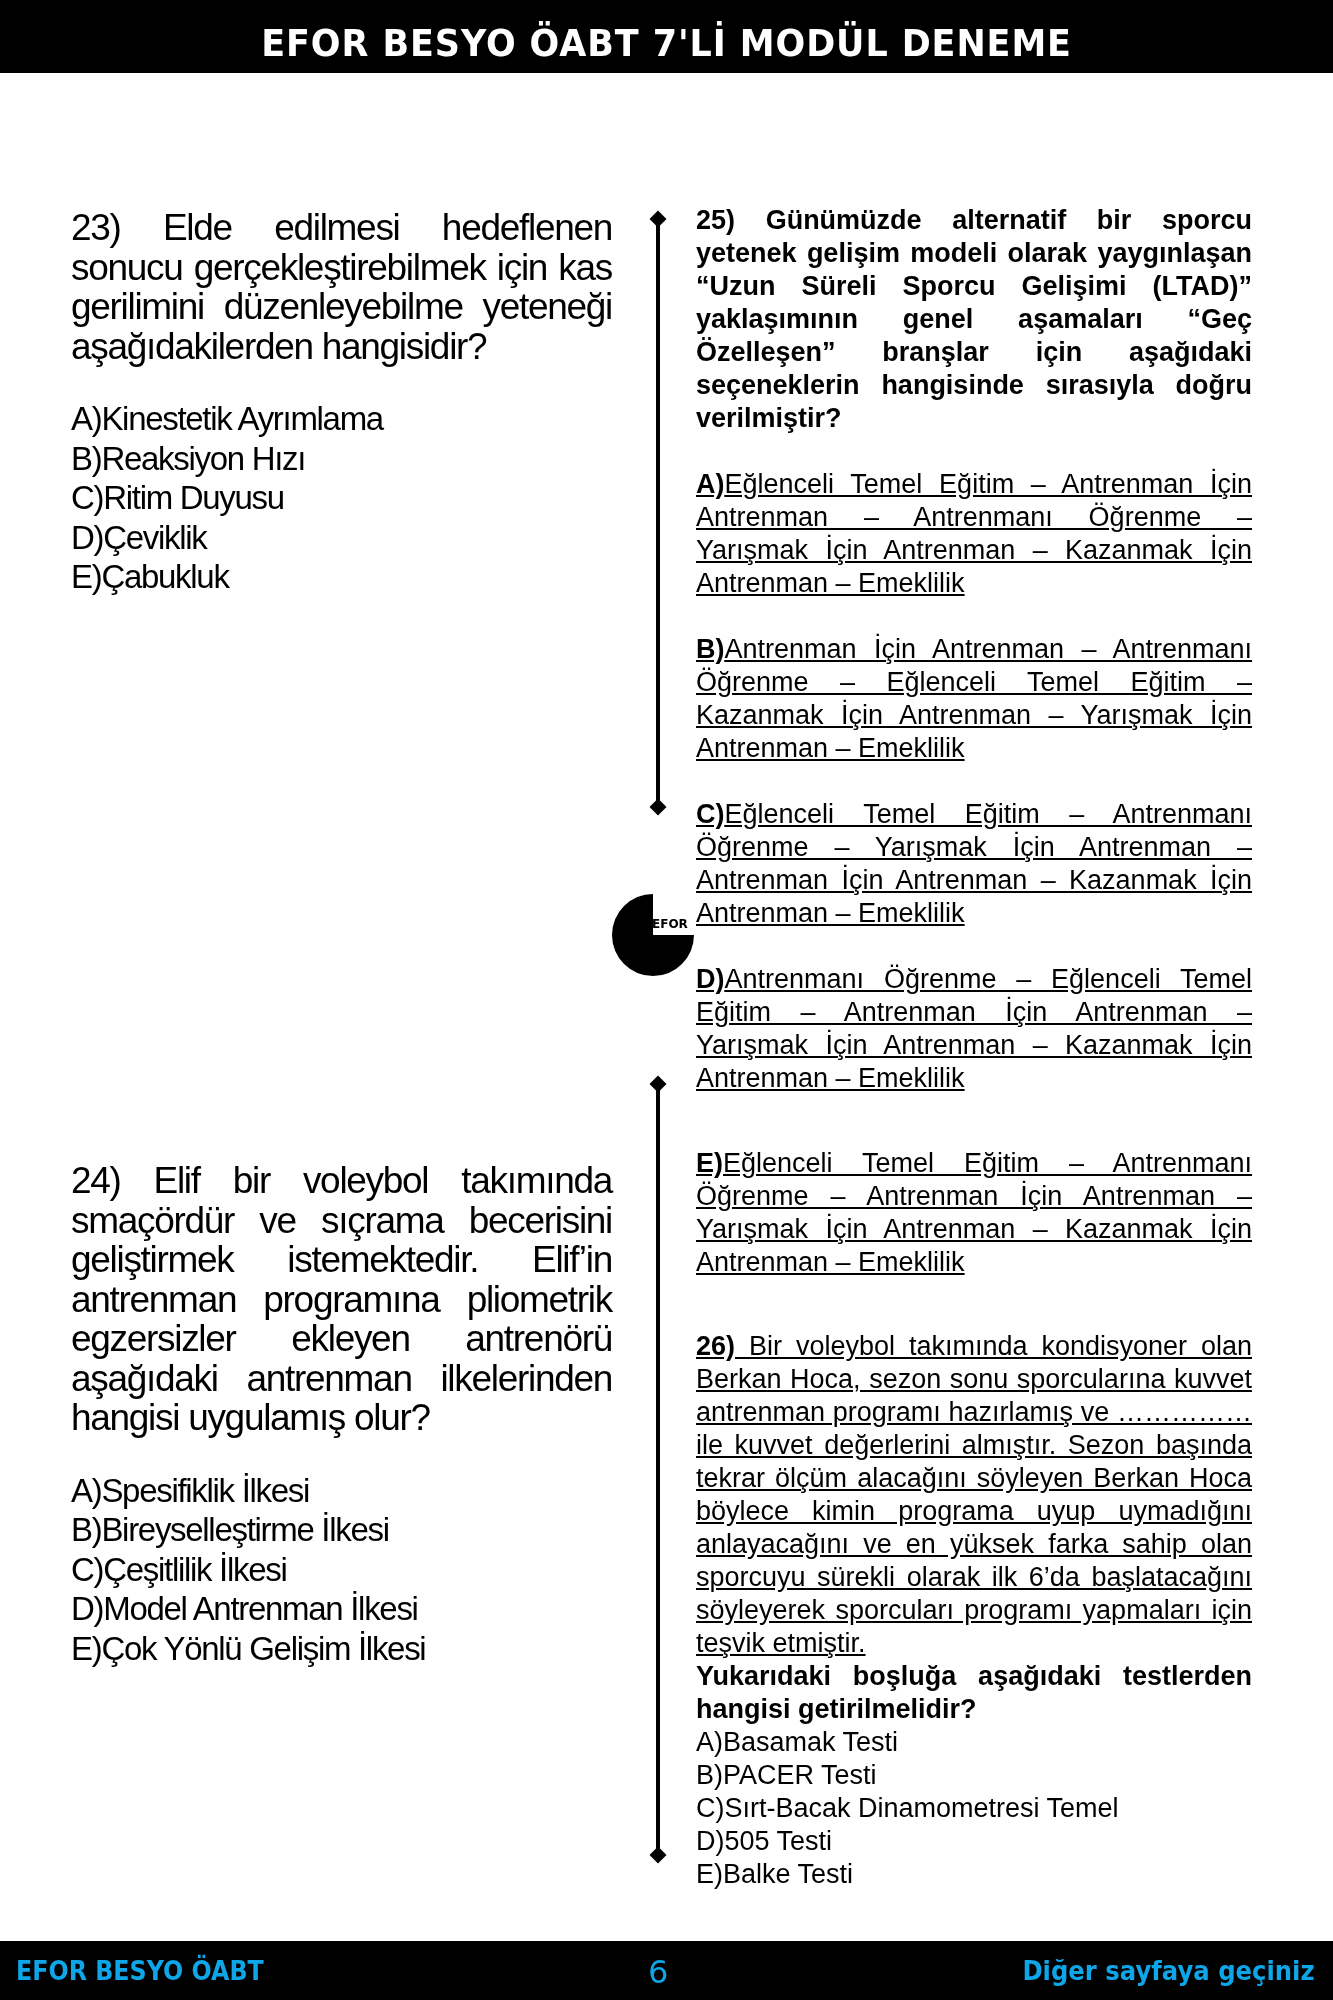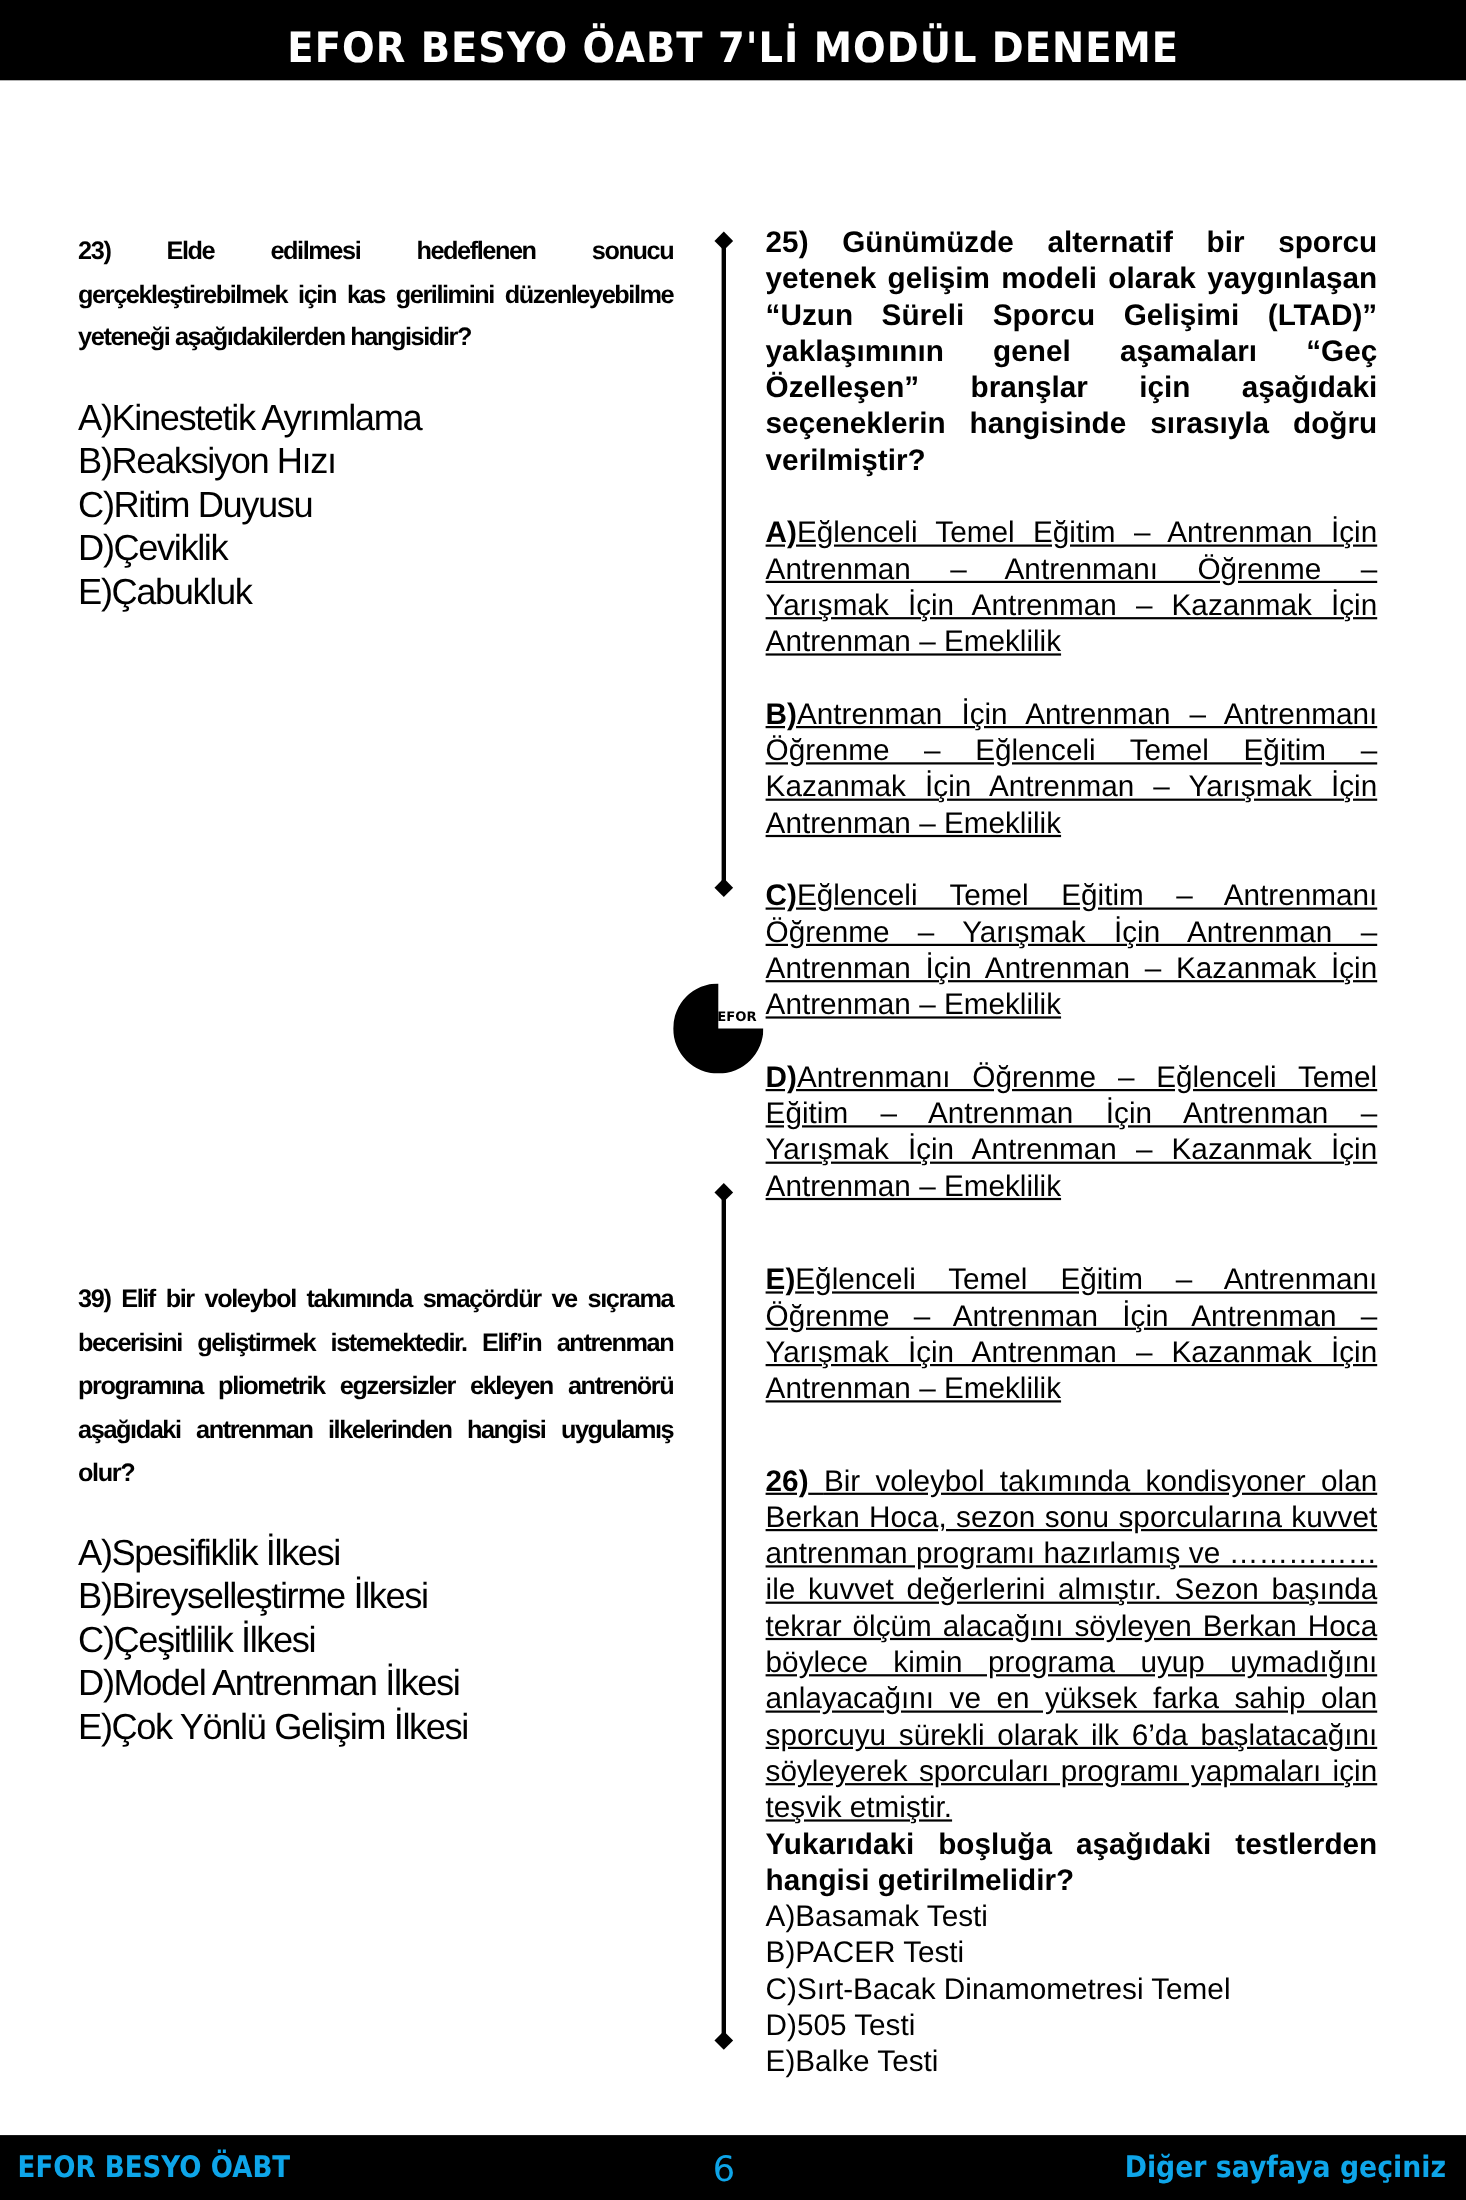--- a/index.html
+++ b/index.html
@@ -4,21 +4,21 @@
 <style>
   html, body { margin:0; padding:0; }
   body { width:1333px; height:2000px; position:relative; background:#ffffff; color:#000; font-family:"Liberation Sans", sans-serif; overflow:hidden; }
   .header { position:absolute; left:0; top:0; width:1333px; height:73px; background:#000; display:flex; align-items:center; justify-content:center; }
   .header-title { color:#fff; font-family:"DejaVu Sans", sans-serif; font-weight:bold; font-size:38px; letter-spacing:1px; transform:scaleX(0.92); margin-top:12px; }
   .footer { position:absolute; left:0; top:1941px; width:1333px; height:59px; background:#000; color:#0ea5e9; font-family:"DejaVu Sans", sans-serif; }
   .footer-left { position:absolute; left:16px; top:14px; font-size:27px; font-weight:bold; transform:scaleX(0.88); transform-origin:left; }
   .footer-page { position:absolute; left:648px; top:12px; font-size:32px; }
   .footer-right { position:absolute; right:18px; top:14px; font-size:27px; font-weight:bold; transform:scaleX(0.9); transform-origin:right; }
   .col-left { position:absolute; left:71px; width:541px; }
-  .q-left { font-weight:bold; font-size:23px; line-height:39.5px; letter-spacing:-1.3px; text-align:justify; text-align-last:left; }
+  .q-left { font-weight:normal; font-size:37px; line-height:39.5px; letter-spacing:-1.3px; text-align:justify; text-align-last:left; }
   .opts-left { font-size:33px; line-height:39.5px; letter-spacing:-1.3px; }
   .col-right { position:absolute; left:696px; width:556px; }
   .q-right { font-weight:bold; font-size:27px; line-height:33px; text-align:justify; text-align-last:left; }
   .opt-right { font-size:27px; line-height:33px; text-align:justify; text-align-last:left; margin:0;text-decoration:underline; }
   .opt-right b { font-weight:bold; }
   .opts-right-simple { font-size:27px; line-height:33px; }
   .divider { position:absolute; left:656px; width:4px; background:#000; }
   .diamond { position:absolute; width:12px; height:12px; background:#000; transform:rotate(45deg); }
   .logo { position:absolute; left:612px; top:894px; width:82px; height:82px; }
 </style>
@@ -34,21 +34,21 @@
   <div class="opts-left" style="margin-top:33px;">
     <div>A)Kinestetik Ayrımlama</div>
     <div>B)Reaksiyon Hızı</div>
     <div>C)Ritim Duyusu</div>
     <div>D)Çeviklik</div>
     <div>E)Çabukluk</div>
   </div>
 </div>
 
 <div class="col-left" style="top:1161px;">
-  <div class="q-left">39) Elif bir voleybol takımında smaçördür ve sıçrama becerisini geliştirmek istemektedir. Elif’in antrenman programına pliometrik egzersizler ekleyen antrenörü aşağıdaki antrenman ilkelerinden hangisi uygulamış olur?</div>
+  <div class="q-left">24) Elif bir voleybol takımında smaçördür ve sıçrama becerisini geliştirmek istemektedir. Elif’in antrenman programına pliometrik egzersizler ekleyen antrenörü aşağıdaki antrenman ilkelerinden hangisi uygulamış olur?</div>
   <div class="opts-left" style="margin-top:33px;">
     <div>A)Spesifiklik İlkesi</div>
     <div>B)Bireyselleştirme İlkesi</div>
     <div>C)Çeşitlilik İlkesi</div>
     <div>D)Model Antrenman İlkesi</div>
     <div>E)Çok Yönlü Gelişim İlkesi</div>
   </div>
 </div>
 
 <div class="divider" style="top:218px; height:590px;"></div>

